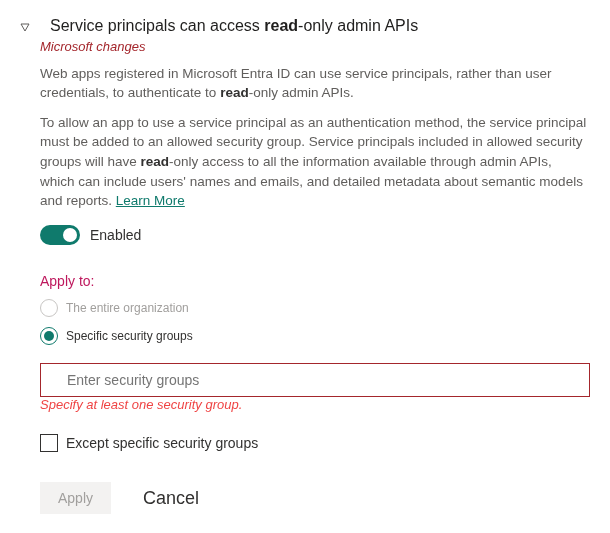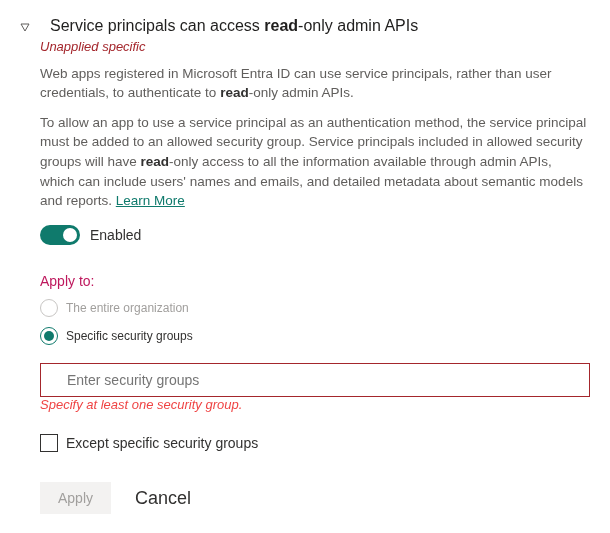--- a/index.html
+++ b/index.html
@@ -164,21 +164,21 @@
     }
     .checkbox-label {
       font-size: 14px;
       color: #323130;
     }
     .button-row {
       margin-left: 20px;
       margin-top: 28px;
       display: flex;
       align-items: center;
-      gap: 20px;
+      gap: 28px;
     }
     .btn-apply {
       background: #f3f2f1;
       border: none;
       color: #a19f9d;
       font-size: 14px;
       font-family: inherit;
       padding: 8px 18px;
       cursor: not-allowed;
     }
@@ -198,21 +198,21 @@
 <div class="header-row">
   <span class="collapse-icon">
     <svg width="10" height="10" viewBox="0 0 10 10">
         <path d="M1 2 L9 2 L5 9 Z" fill="none" stroke="currentColor" stroke-width="1"></path>
       </svg>
   </span>
   <h2 class="title">
     <span>Service principals can access </span><b>read</b><span>-only admin APIs</span>
   </h2>
 </div>
-<div class="unapplied">Unapplied specific</div>
+<div class="unapplied">Microsoft changes</div>
 
 <div class="desc">
   <p>
     <span>Web apps registered in Microsoft Entra ID can use service principals, rather than user credentials, to authenticate to </span><b>read</b><span>-only admin APIs.</span>
   </p>
   <p>
     <span>To allow an app to use a service principal as an authentication method, the service principal must be added to an allowed security group. Service principals included in allowed security groups will have </span><b>read</b><span>-only access to all the information available through admin APIs, which can include users' names and emails, and detailed metadata about semantic models and reports.  </span><a class="learn-link">Learn More</a>
   </p>
 </div>
 

